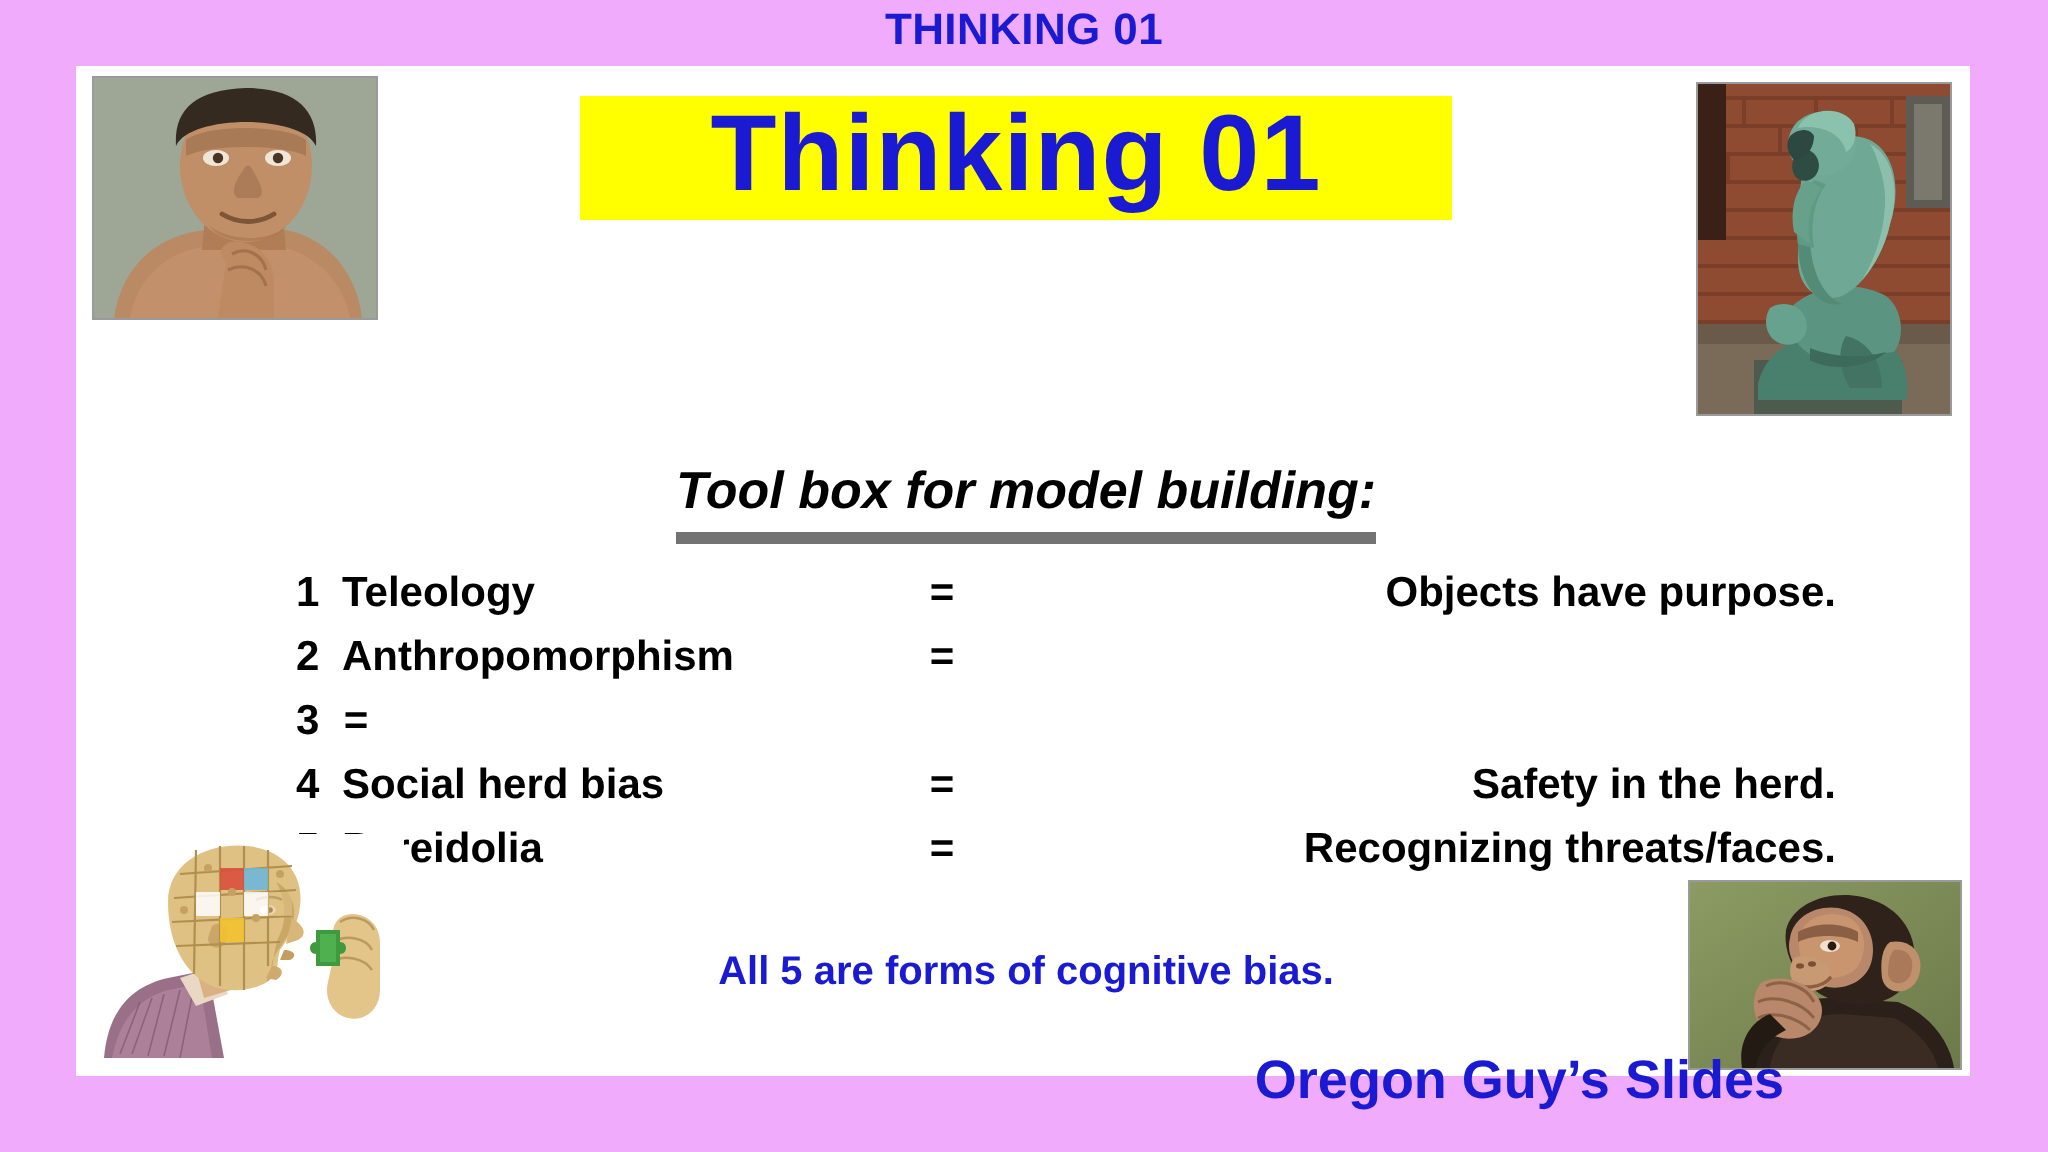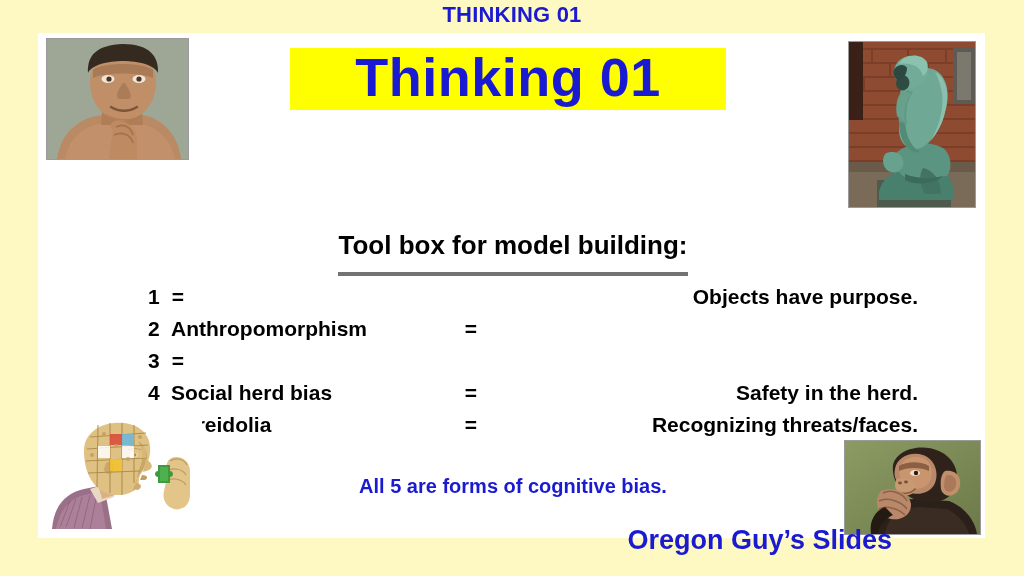--- a/index.html
+++ b/index.html
@@ -12,21 +12,21 @@
     height: 576px;
     overflow: hidden;
     font-family: "Liberation Sans", sans-serif;
   }
 
   
   #slide {
     position: relative;
     width: 1024px;
     height: 576px;
-    background: #fef9c3;
+    background: #f0abfc;
     overflow: hidden;
   }
 
   
   #header-title {
     position: absolute;
     left: 0;
     top: 2px;
     width: 1024px;
     text-align: center;
@@ -91,22 +91,23 @@
     left: 60px;
     top: 196px;
     width: 830px;
     text-align: center;
     color: #000000;
     font-size: 26px;
     font-weight: bold;
     line-height: 32px;
   }
   #section-heading span {
-    border-bottom: 4px solid #737373;
-    padding-bottom: 12px;
+    border-bottom: 6px solid #737373;
+    padding-bottom: 6px;
+    font-style: italic;
   }
 
   
   #tool-list {
     position: absolute;
     left: 110px;
     top: 248px;
     width: 810px;
   }
   .tool-row {
@@ -321,20 +322,21 @@
 
 
     <div id="section-heading">
       <span>Tool box for model building:</span>
     </div>
 
     <div id="tool-list">
 
       <div class="tool-row">
         <span class="tool-num">1</span>
+        <span class="tool-name">Teleology</span>
         <span class="tool-eq">=</span>
         <span class="tool-def">Objects have purpose.</span>
       </div>
 
       <div class="tool-row">
         <span class="tool-num">2</span>
         <span class="tool-name">Anthropomorphism</span>
         <span class="tool-eq">=</span>
       </div>
 

